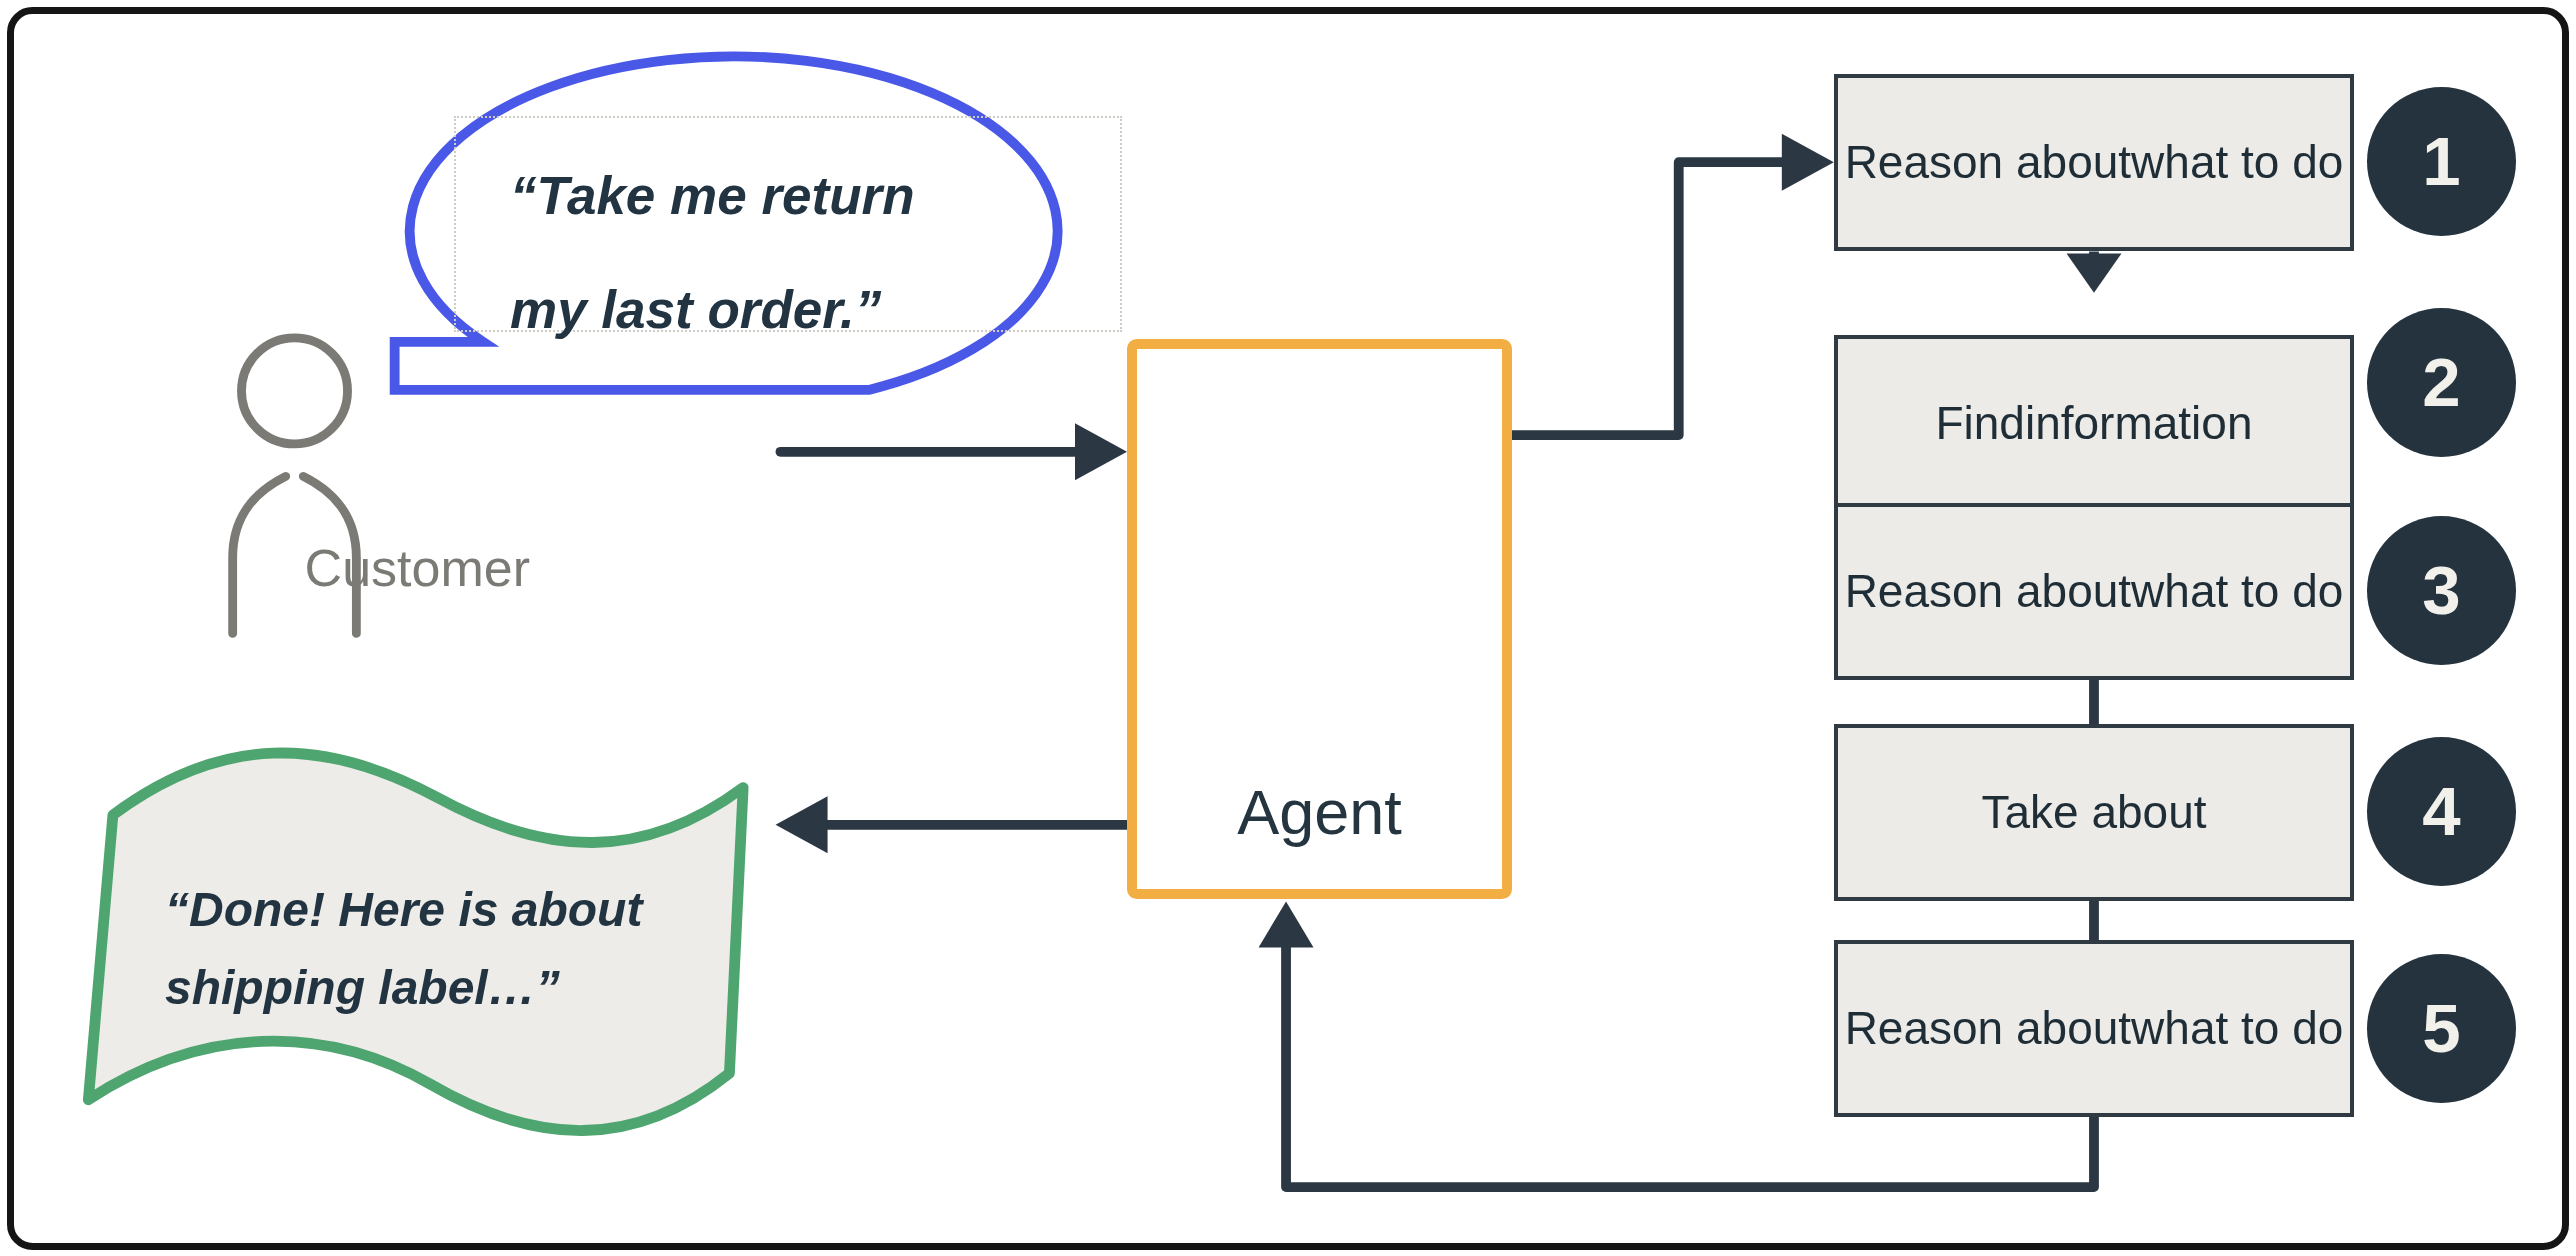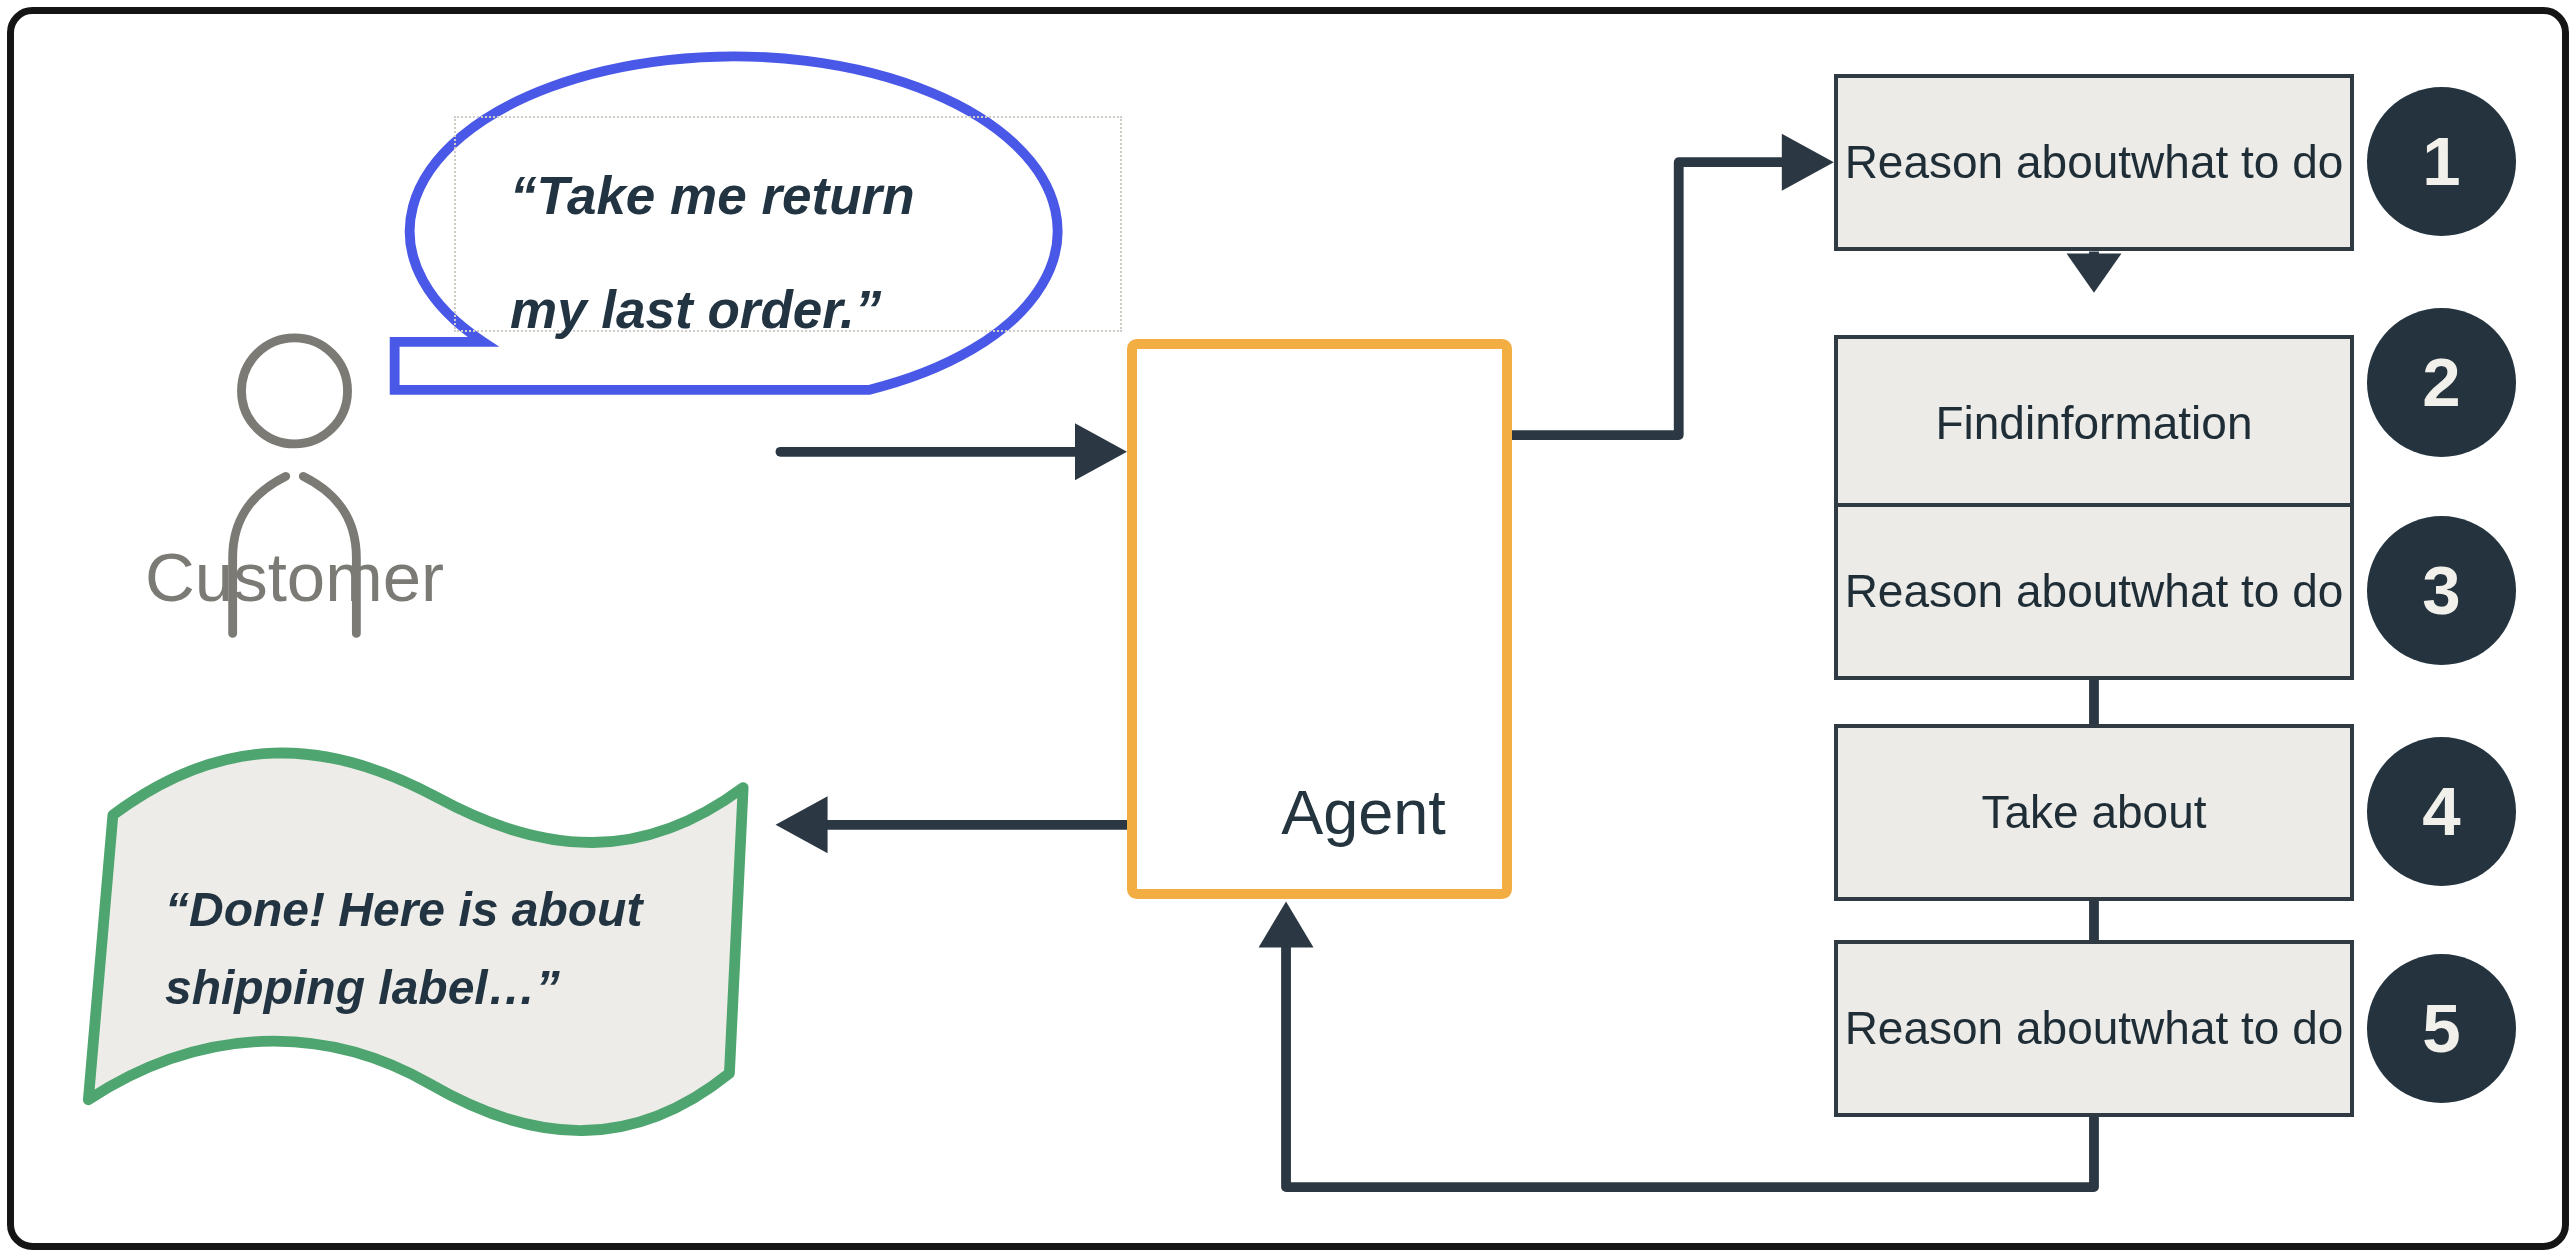--- a/index.html
+++ b/index.html
@@ -11,27 +11,27 @@
 
   .dotted-box{position:absolute;left:454px;top:116px;width:664px;height:212px;
               border:2px dotted #cfccc6;}
 
   .quote{position:absolute;font-style:italic;font-weight:bold;color:#223441;white-space:nowrap;}
   .bubble-l1{left:510px;top:165px;font-size:53px;}
   .bubble-l2{left:510px;top:243px;font-size:53px;margin-top:36px;}
   .flag-l1{left:165px;top:882px;font-size:48px;}
   .flag-l2{left:165px;top:960px;font-size:48px;}
 
-  .customer-label{position:absolute;left:59px;top:538px;width:471px;text-align:center;
-                  font-size:69px;color:#7b7a75;}
+  .customer-label{position:absolute;left:59px;top:538px;width:471px;text-align:right;
+                  font-size:52px;color:#7b7a75;}
 
   .agent-box{position:absolute;left:1127px;top:339px;width:385px;height:560px;box-sizing:border-box;
              border:10.8px solid #F2AE43;border-radius:9.8px;background:#ffffff;}
   .agent-label{position:absolute;left:1127px;top:776px;width:385px;text-align:center;
-               font-size:63px;color:#243540;padding-left:44px;}
+               font-size:63px;color:#243540;}
 
   .step-box{position:absolute;left:1834px;width:520px;height:177px;box-sizing:border-box;
             background:#ECEBE8;border:4.9px solid #2F3A42;
             display:flex;flex-direction:row;justify-content:center;align-items:center;
             font-size:46px;line-height:69px;color:#1f2d36;text-align:center;}
   .step-1{top:74px;}.step-2{top:307px;margin-top:28px;}.step-3{top:503px;}.step-4{top:724px;}.step-5{top:940px;}
 
   .badge{position:absolute;left:2367px;width:149px;height:149px;border-radius:50%;
          background:#24333E;display:flex;align-items:center;justify-content:center;
          color:#F2F0EA;font-size:69px;font-weight:bold;}

